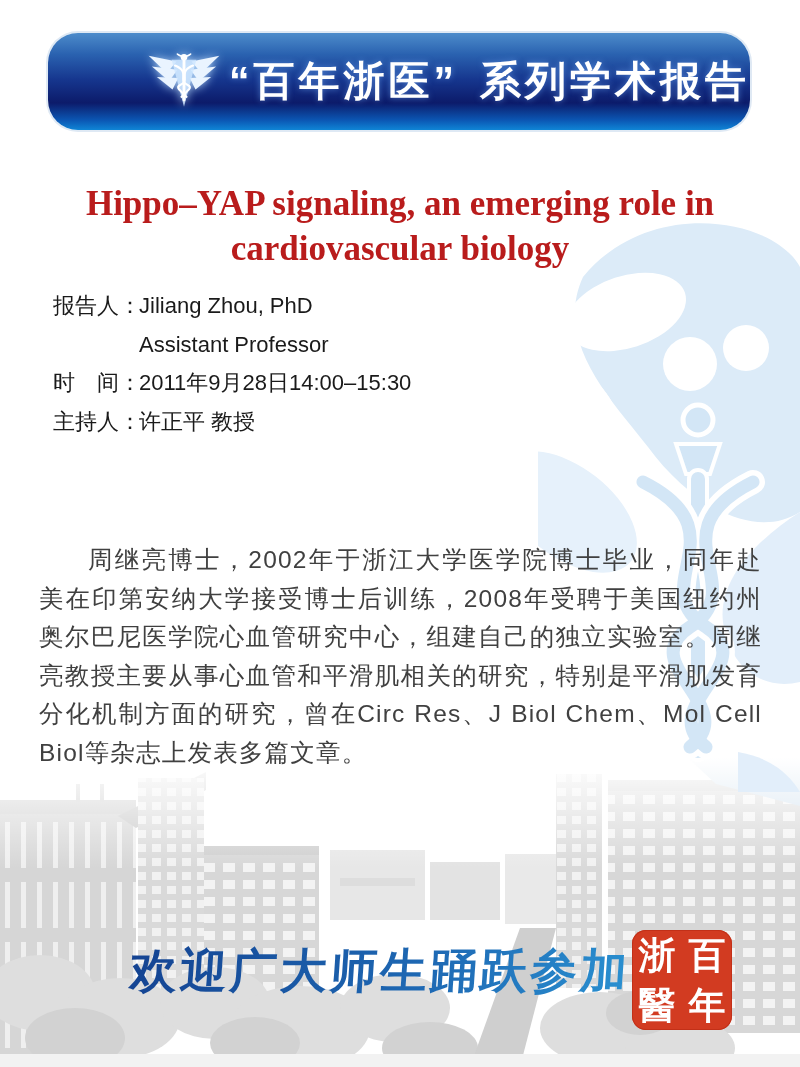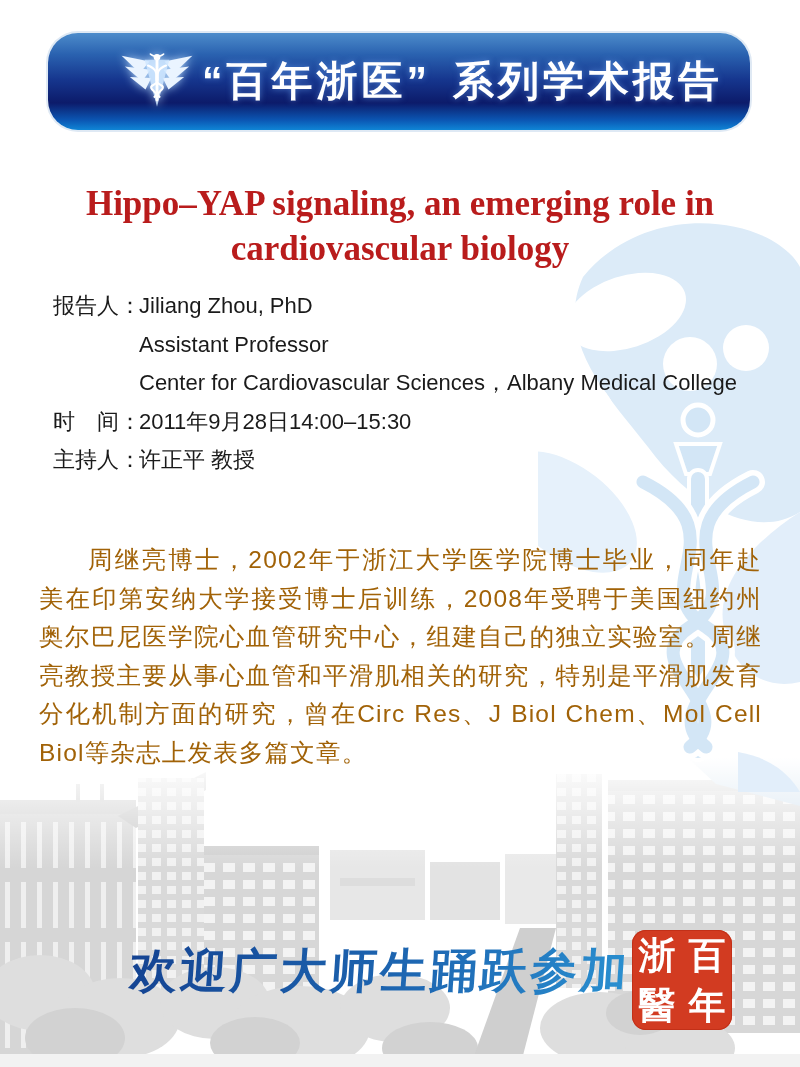--- a/index.html
+++ b/index.html
@@ -11,21 +11,21 @@
   .campus{position:absolute;left:0;top:758px;width:800px;height:309px;z-index:0;}
   .photo-fade{position:absolute;left:0;top:758px;width:800px;height:110px;z-index:1;
     background:linear-gradient(180deg,#ffffff 0%,rgba(255,255,255,0) 100%);}
   
   .watermark{position:absolute;left:538px;top:212px;width:262px;height:590px;z-index:1;}
   
   .banner{
     position:absolute;left:48px;top:33px;width:702px;height:97px;border-radius:30px;z-index:3;
     background:linear-gradient(180deg,#4d8ccb 0%,#2a62b0 22%,#16368e 48%,#0c1b6a 72%,#0b57b4 90%,#0f85d6 100%);
     box-shadow:0 0 0 2px #dfe9f4;
-    display:flex;align-items:center;justify-content:flex-start;
+    display:flex;align-items:center;justify-content:flex-end;
   }
   .banner-logo{width:74px;height:68px;margin-left:72px;flex:0 0 auto;
     filter:drop-shadow(0 0 5px rgba(190,225,255,.9));}
   .banner-title{
     color:#ffffff;font-size:41px;font-weight:bold;letter-spacing:4px;margin-left:8px;white-space:nowrap;
     text-shadow:0 0 6px rgba(120,180,255,.55);
   }
   .banner-title .series{margin-left:22px;}
   
   .lecture-title{
@@ -35,21 +35,21 @@
   }
   
   .details{position:absolute;left:53px;top:287px;width:720px;z-index:3;font-size:22px;}
   .details .row{display:flex;line-height:38.5px;white-space:nowrap;}
   .details .label{width:86px;flex:0 0 auto;text-align:right;}
   .details .value{flex:1;}
   
   .bio{
     position:absolute;left:39px;top:541px;width:723px;z-index:3;margin:0;
     font-size:24.5px;line-height:38.6px;letter-spacing:1.2px;
-    text-align:justify;text-indent:2em;color:#a16207;
+    text-align:justify;text-indent:2em;color:#404040;
   }
   
   .welcome{
     position:absolute;left:100px;top:940px;width:610px;z-index:4;text-align:center;
     font-size:47px;font-weight:bold;letter-spacing:3px;white-space:nowrap;
     font-family:"DejaVu Sans","Liberation Sans",sans-serif;
     background:linear-gradient(100deg,#133f8e 0%,#1e6ab5 55%,#2fa0dc 100%);
     -webkit-background-clip:text;background-clip:text;color:transparent;
     transform:skewX(-4deg);
   }
@@ -183,24 +183,20 @@
   <div class="details">
     <div class="row">
       <span class="label">报告人：</span>
       <span class="value">Jiliang Zhou, PhD</span>
     </div>
     <div class="row">
       <span class="label"></span>
       <span class="value">Assistant Professor</span>
     </div>
     <div class="row">
-      <span class="label"></span>
-      <span class="value">Center for Cardiovascular Sciences，Albany Medical College</span>
-    </div>
-    <div class="row">
       <span class="label">时　间：</span>
       <span class="value">2011年9月28日14:00–15:30</span>
     </div>
     <div class="row">
       <span class="label">主持人：</span>
       <span class="value">许正平 教授</span>
     </div>
   </div>
 
   <p class="bio">周继亮博士，2002年于浙江大学医学院博士毕业，同年赴美在印第安纳大学接受博士后训练，2008年受聘于美国纽约州奥尔巴尼医学院心血管研究中心，组建自己的独立实验室。周继亮教授主要从事心血管和平滑肌相关的研究，特别是平滑肌发育分化机制方面的研究，曾在Circ Res、J Biol Chem、Mol Cell Biol等杂志上发表多篇文章。</p>

